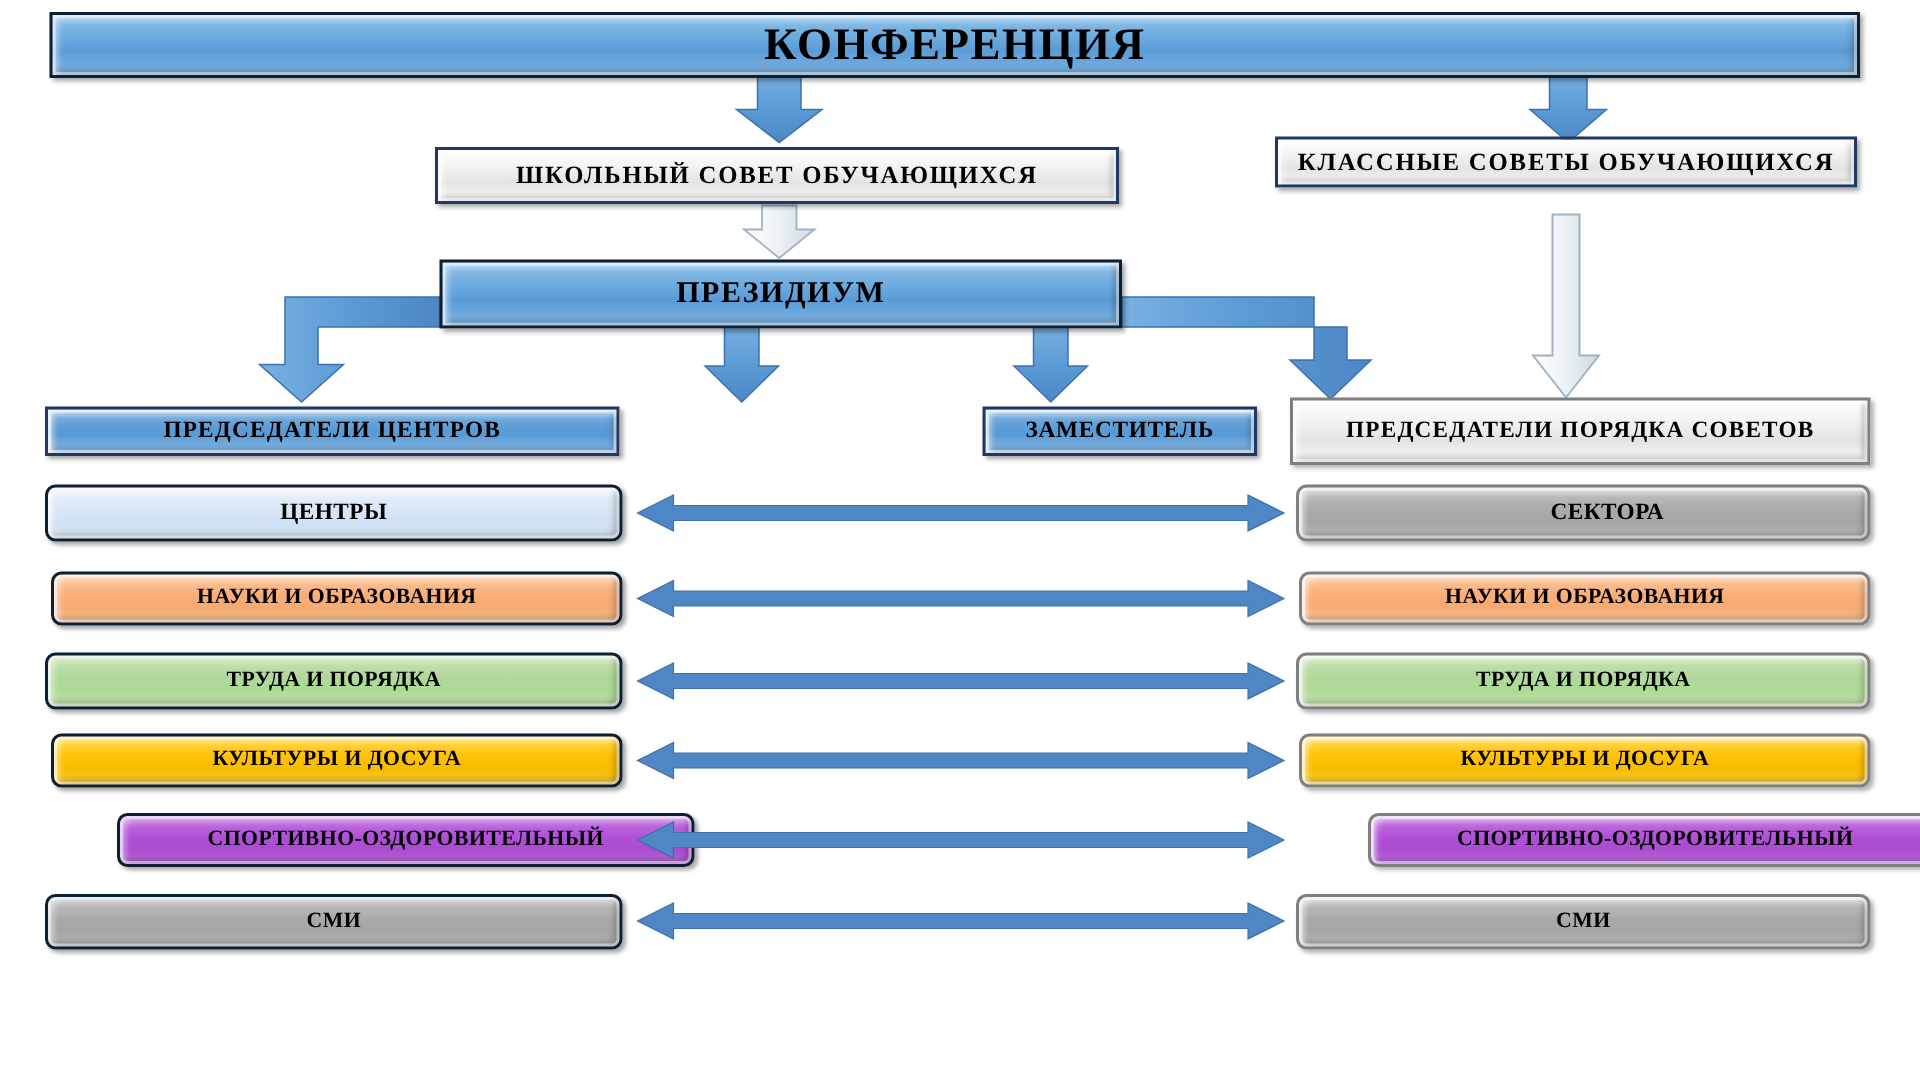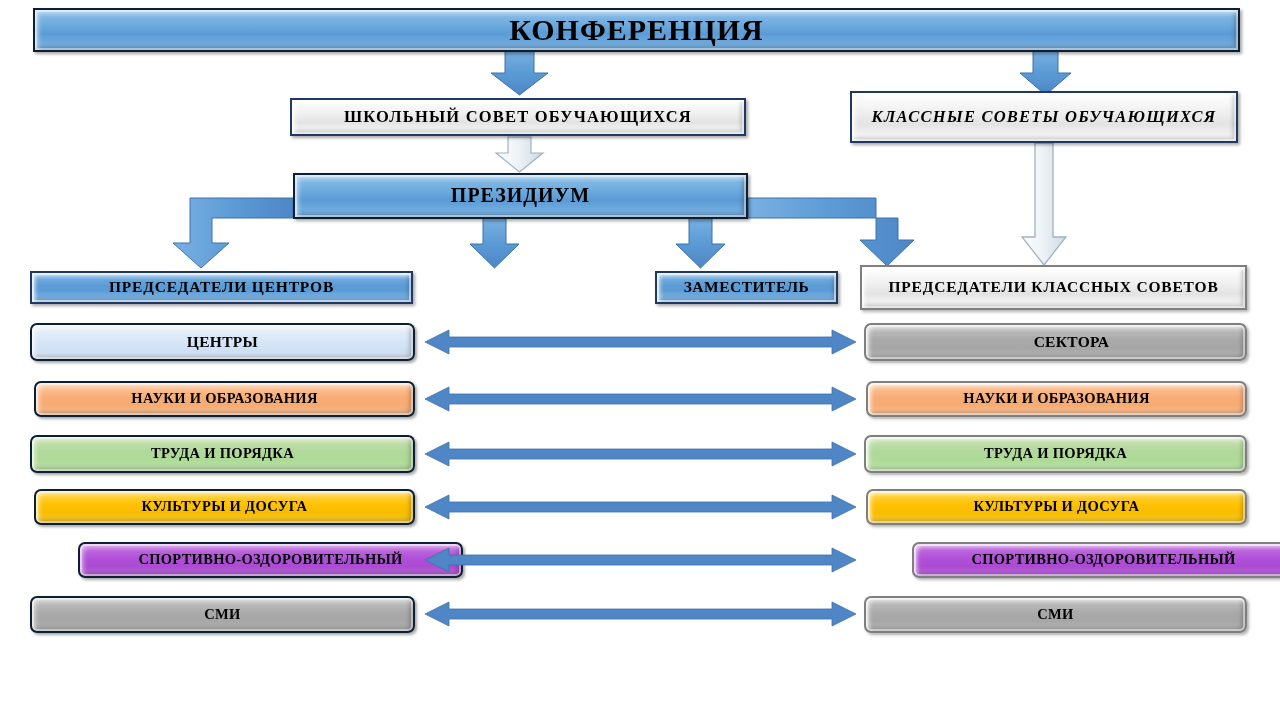--- a/index.html
+++ b/index.html
@@ -193,39 +193,39 @@
   </svg>
 
   <div class="node bevel-dark fill-blue" style="left:33px; top:8px; width:1207px; height:44px; font-size:30px; letter-spacing:1px;">
     <span>КОНФЕРЕНЦИЯ</span>
   </div>
 
   <div class="node bevel fill-silver" style="left:290px; top:98px; width:456px; height:38px; font-size:16.5px; letter-spacing:1.2px;">
     <span>ШКОЛЬНЫЙ СОВЕТ ОБУЧАЮЩИХСЯ</span>
   </div>
 
-  <div class="node bevel fill-silver" style="left:850px; top:91px; width:388px; height:52px; font-size:16.5px; letter-spacing:1.2px;font-style:italic;">
+  <div class="node bevel fill-silver" style="left:850px; top:91px; width:388px; height:34px; font-size:16.5px; letter-spacing:1.2px;">
     <span>КЛАССНЫЕ СОВЕТЫ ОБУЧАЮЩИХСЯ</span>
   </div>
 
   <div class="node bevel-dark fill-blue" style="left:293px; top:173px; width:455px; height:46px; font-size:20px; letter-spacing:1px;">
     <span>ПРЕЗИДИУМ</span>
   </div>
 
   <div class="node bevel fill-blue-flat" style="left:30px; top:271px; width:383px; height:33px; font-size:15.5px; letter-spacing:0.8px;">
     <span>ПРЕДСЕДАТЕЛИ ЦЕНТРОВ</span>
   </div>
 
 
   <div class="node bevel fill-blue-flat" style="left:655px; top:271px; width:183px; height:33px; font-size:15.5px; letter-spacing:0.5px;">
     <span>ЗАМЕСТИТЕЛЬ</span>
   </div>
 
   <div class="node bevel-grey fill-silver" style="left:860px; top:265px; width:387px; height:45px; font-size:15.5px; letter-spacing:0.8px; padding:0 14px;">
-    <span>ПРЕДСЕДАТЕЛИ КЛАССНЫХ СОВЕТОВ</span>
+    <span>ПРЕДСЕДАТЕЛИ ПОРЯДКА СОВЕТОВ</span>
   </div>
 
   <div class="node bevel-dark rounded fill-lightblue" style="left:30px; top:323px; width:385px; height:38px; font-size:15.5px;">
     <span>ЦЕНТРЫ</span>
   </div>
 
   <div class="node bevel-dark rounded fill-orange" style="left:34px; top:381px; width:381px; height:36px; font-size:14.5px;">
     <span>НАУКИ И ОБРАЗОВАНИЯ</span>
   </div>
 

